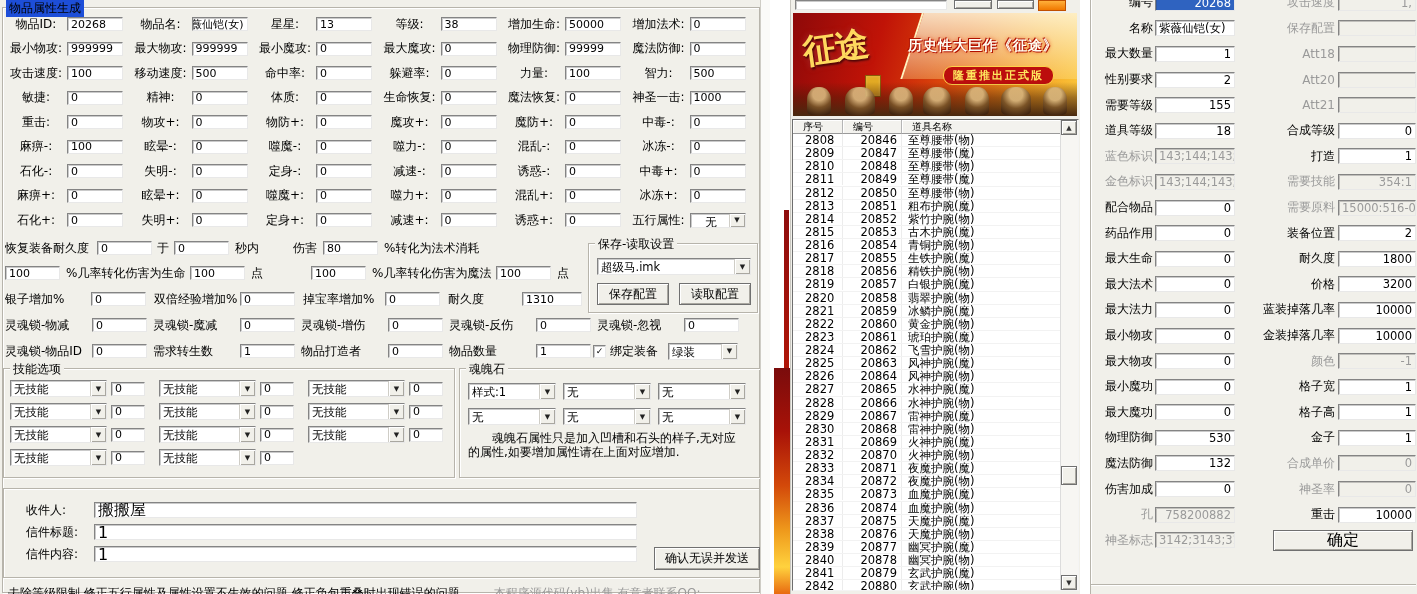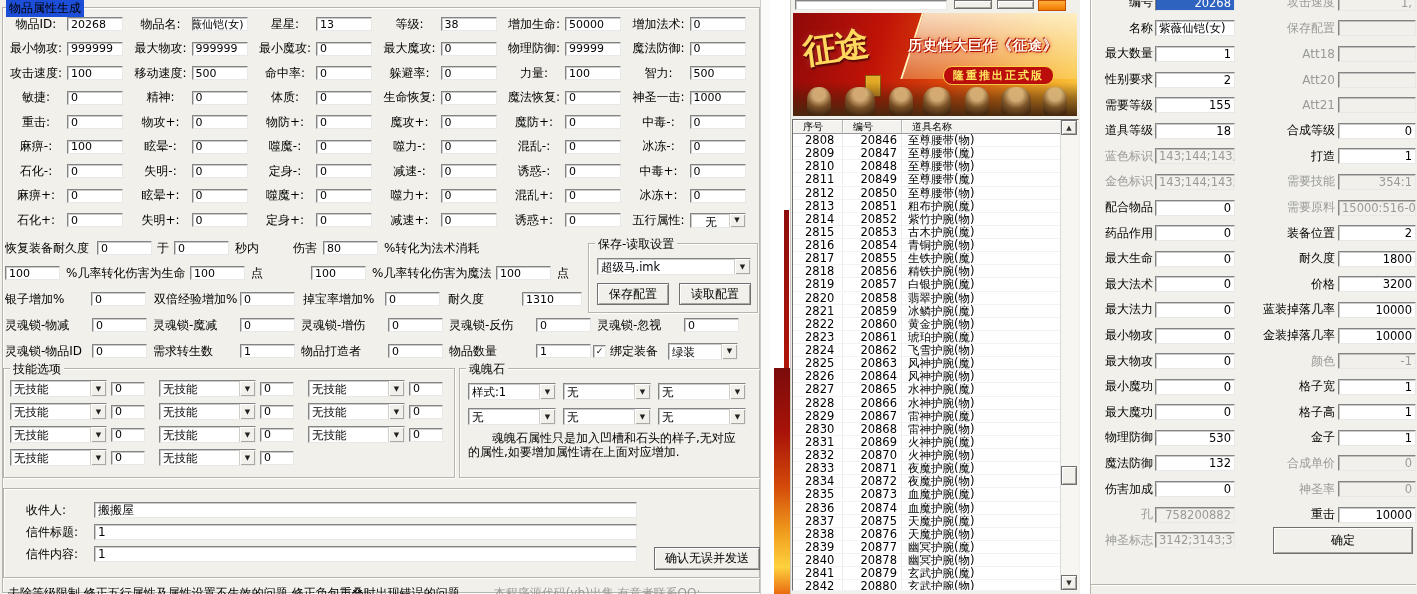--- a/index.html
+++ b/index.html
@@ -41,21 +41,21 @@
   .spair .lbl{width:87px;flex:none;}
   .spair .tb{width:55px;flex:none;}
   
   .skrow{display:flex;align-items:center;height:23px;padding-left:6px;}
   .skcombo{width:97px;flex:none;}
   .skval{width:34px;flex:none;margin-left:4px;margin-right:14px;}
   .stcombo{width:88px;flex:none;margin-right:7px;}
   
   .sendrow{display:flex;align-items:center;height:22px;padding-left:22px;}
   .sendlbl{width:68px;flex:none;}
-  .sendtb{width:543px;height:16px;flex:none;font-size:12px;}
+  .sendtb{width:543px;height:16px;flex:none;font-size:16px;}
   
   #item-list{position:absolute;left:792px;top:119px;width:287px;height:472px;background:#fff;
              border:1px solid #6e6e6e;border-right-color:#f4f4f4;border-bottom-color:#f4f4f4;box-sizing:border-box;overflow:hidden;}
   #list-header{display:flex;height:14px;background:#f3f2ee;font-size:10px;}
   #list-header .hc{box-sizing:border-box;border-right:1px solid #b5b5b5;border-bottom:1px solid #9a9a9a;
                    box-shadow:inset 1px 1px 0 #fff;padding:0 0 0 10px;line-height:13px;}
   #list-body{position:absolute;left:0;top:14px;right:17px;bottom:0;overflow:hidden;}
   .lrow2{height:13.14px;box-sizing:border-box;border-bottom:1px solid #f2f2f2;display:flex;align-items:center;font-size:11.5px;line-height:12px;}
   .c1{width:50px;padding-left:12px;box-sizing:border-box;border-right:1px solid #ececec;flex:none;}
   .c2{width:59px;text-align:right;padding-right:4px;box-sizing:border-box;border-right:1px solid #ececec;flex:none;}
@@ -67,21 +67,21 @@
   #right-panel{position:absolute;left:1090px;top:0;width:327px;height:594px;background:#f1f0ea;
                border-left:1px solid #b7b4ab;box-shadow:inset 1px 0 0 #fff;}
   #right-rows{position:absolute;left:0;top:-10px;width:100%;}
   .prow{display:flex;align-items:center;height:25.6px;padding-left:6px;}
   .plbl{width:56px;text-align:right;flex:none;white-space:nowrap;}
   .ptb{width:80px;height:16px;margin-left:2px;flex:none;justify-content:flex-end;font-size:11.5px;}
   .plbl2{width:88px;text-align:right;flex:none;margin-left:12px;white-space:nowrap;}
   .ptb2{width:78px;height:16px;margin-left:3px;flex:none;justify-content:flex-end;font-size:11.5px;}
   .al{justify-content:flex-start;}
   .sel{background:#2f63c0;color:#fff;}
-  .okbtn{width:140px;height:27px;margin-left:-62px;flex:none;font-size:12px;}
+  .okbtn{width:140px;height:21px;margin-left:-62px;flex:none;font-size:16px;}
   #rp-bottom{position:absolute;left:0;right:2px;top:584px;height:10px;background:#f1f0ea;border-top:1px solid #b7b4ab;box-shadow:0 1px 0 #fff inset;}
   
   #banner{position:absolute;left:793px;top:13px;width:284px;height:103px;overflow:hidden;
           background:linear-gradient(105deg,#8e0909 0%,#c01307 30%,#e04f0c 58%,#f29a1e 80%,#fbc93c 100%);}
   #banner-band{position:absolute;left:120px;top:-12px;width:200px;height:78px;background:linear-gradient(180deg,rgba(255,250,225,.95),rgba(255,225,140,.35));
           transform:skew(-18deg);border-left:2px solid #fff3c0;}
   #banner-logo{position:absolute;left:10px;top:12px;font-size:34px;font-weight:bold;color:#ffd95e;transform:rotate(-8deg);
           text-shadow:1px 2px 2px #4d0404,0 0 6px #a33;letter-spacing:-2px;}
   #banner-seal{position:absolute;left:72px;top:62px;width:14px;height:20px;background:#e2aa24;border:1px solid #8a5d08;box-shadow:inset 0 0 3px #fff3;}
   #banner-headline{position:absolute;left:100px;top:24px;width:180px;text-align:center;font-size:14px;font-weight:bold;color:#fffdf2;

